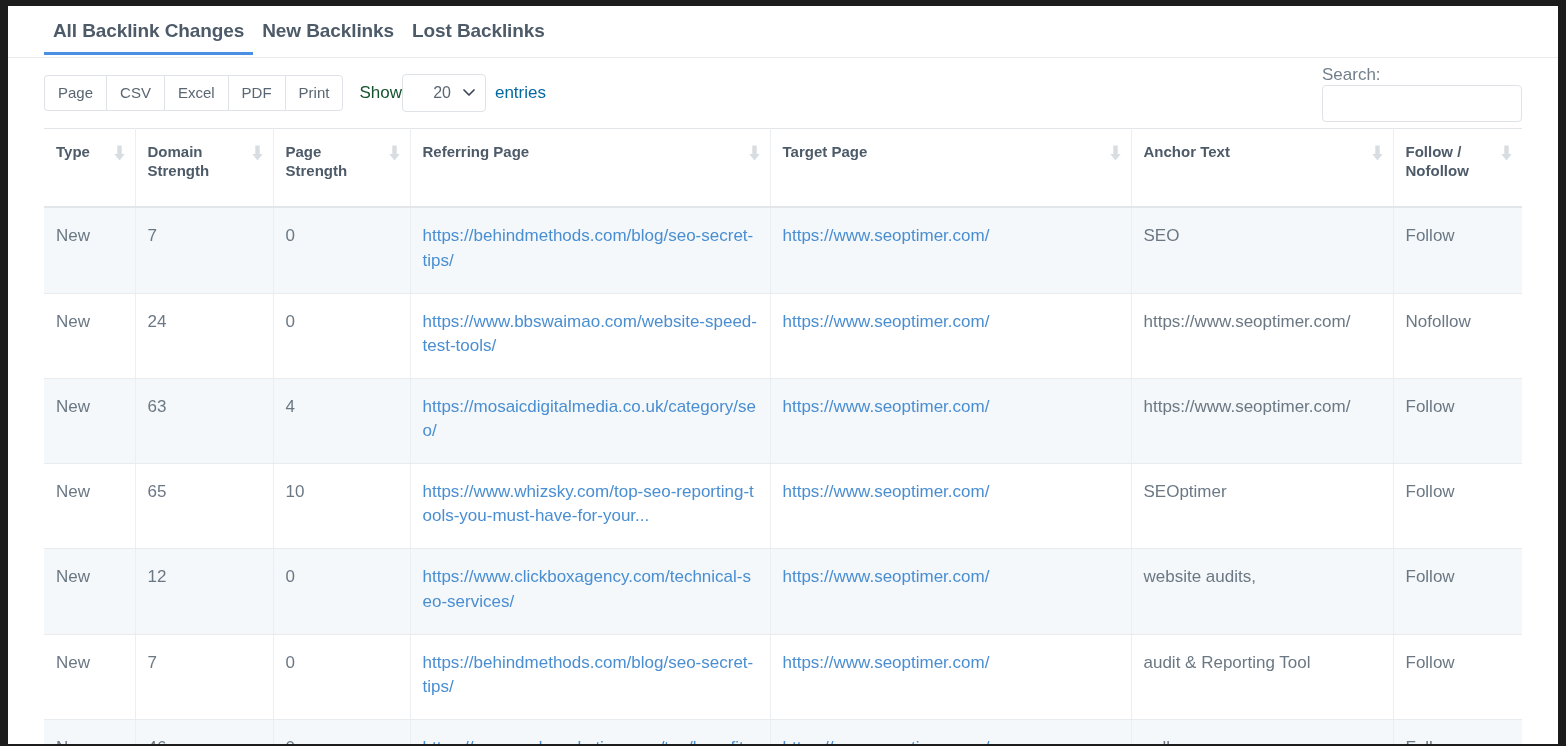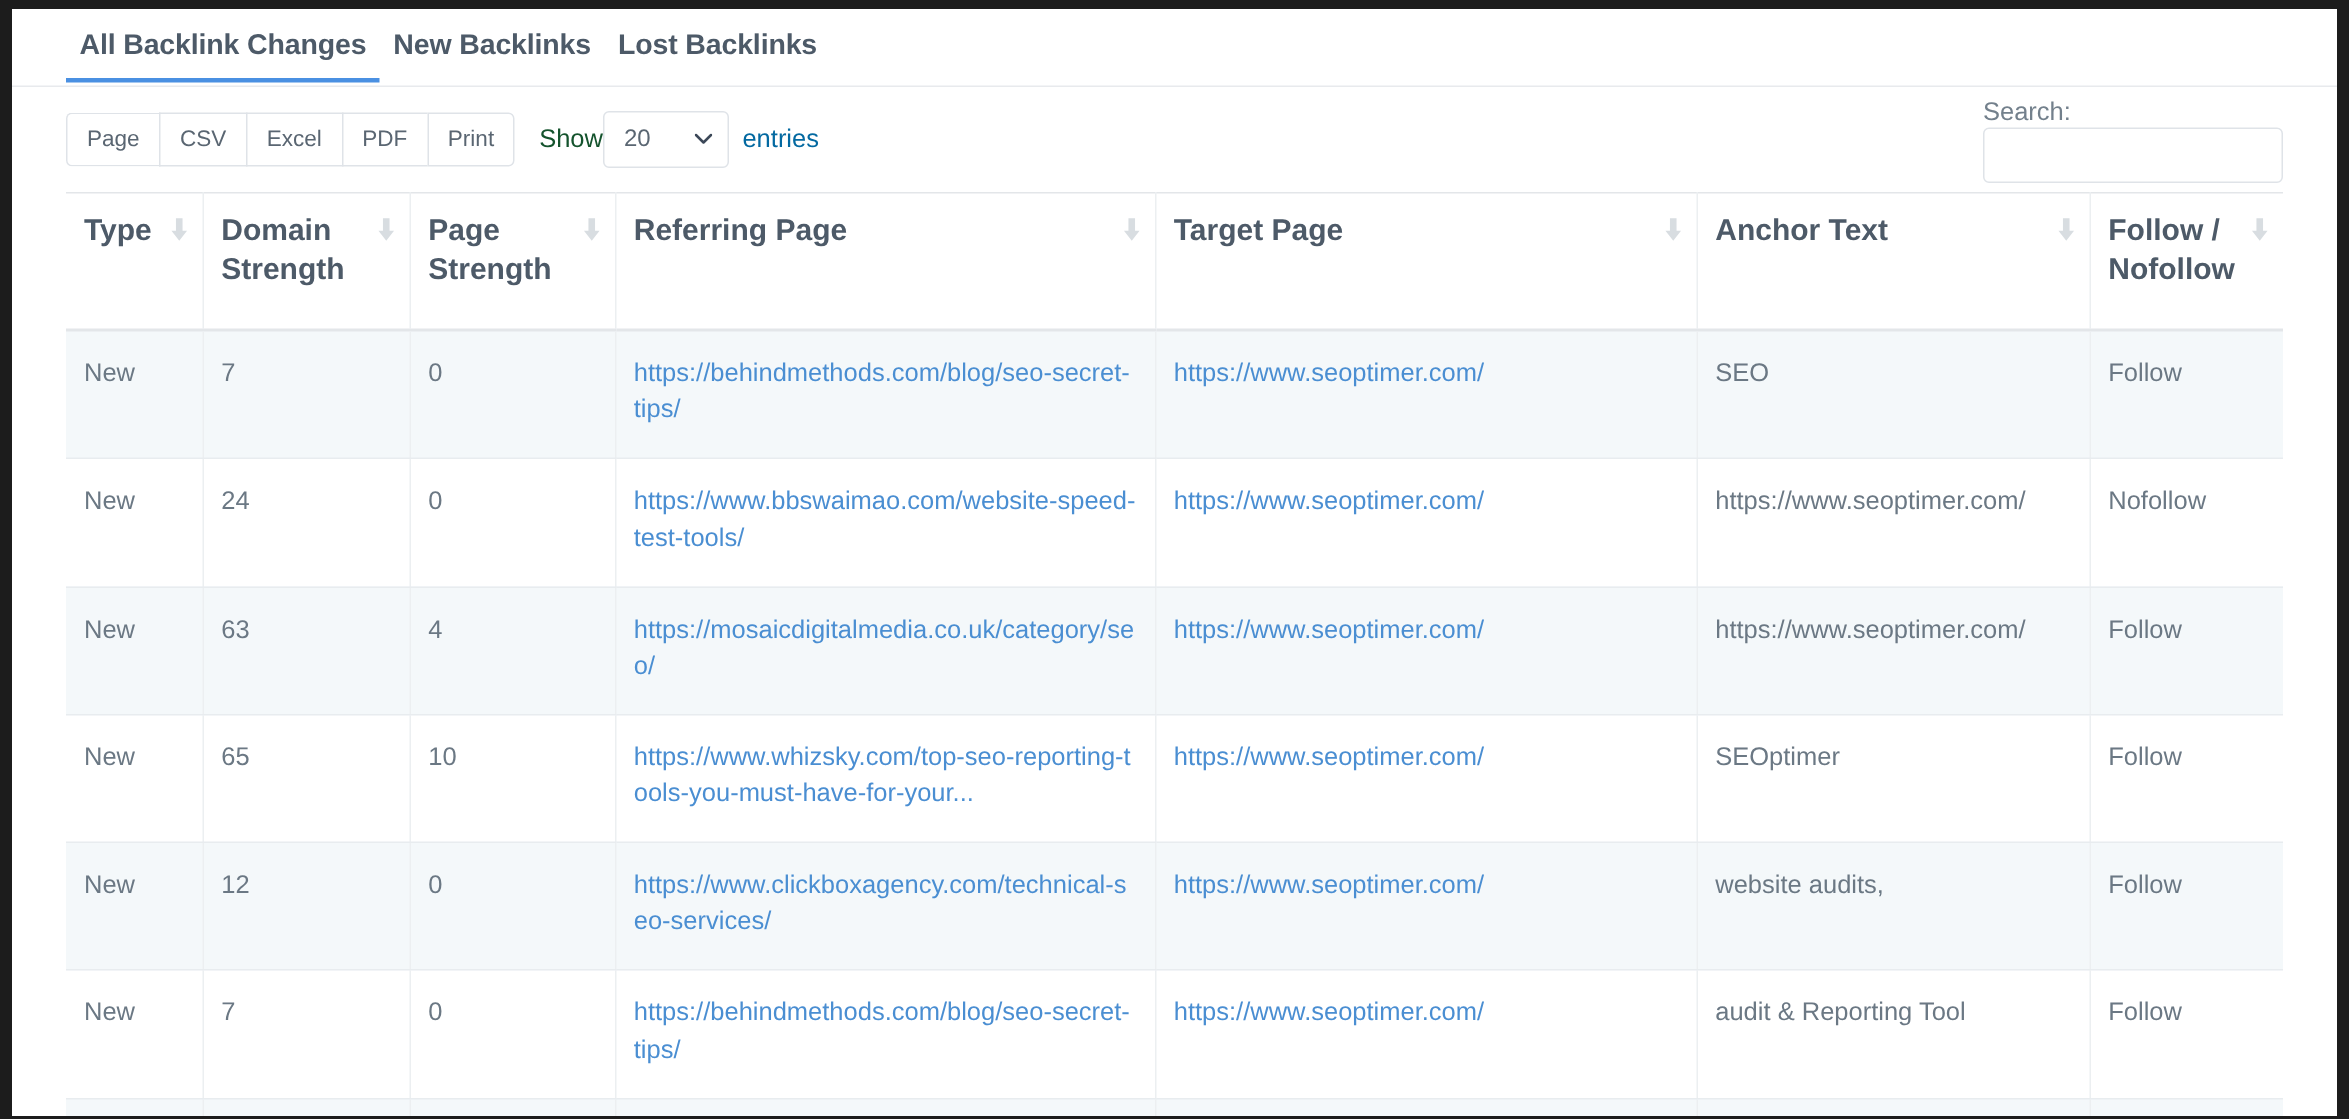--- a/index.html
+++ b/index.html
@@ -128,20 +128,21 @@
     font-family: "Liberation Sans", sans-serif;
     font-size: 16px;
     color: #5a6672;
     background: #ffffff;
     border: 1px solid #dfe3e8;
     border-radius: 4px;
     padding: 8px 34px 9px 13px;
     width: 84px;
     cursor: pointer;
     line-height: 1.2;
+    text-align: right;
   }
   .sel-chev {
     position: absolute;
     right: 11px;
     top: 50%;
     transform: translateY(-55%);
     pointer-events: none;
     width: 12px;
     height: 8px;
   }
@@ -175,21 +176,21 @@
     box-sizing: border-box;
   }
   table.dt {
     border-collapse: collapse;
     width: 1478px;
     table-layout: fixed;
   }
   table.dt th {
     text-align: left;
     vertical-align: top;
-    font-size: 20px;
+    font-size: 15px;
     font-weight: bold;
     color: #4d5a68;
     padding: 13px 12px 26px 12px;
     border-top: 1px solid #e3e6e9;
     border-bottom: 2px solid #e3e6e9;
     border-right: 1px solid #eceff1;
     position: relative;
     box-sizing: border-box;
     line-height: 1.28;
     cursor: pointer;

